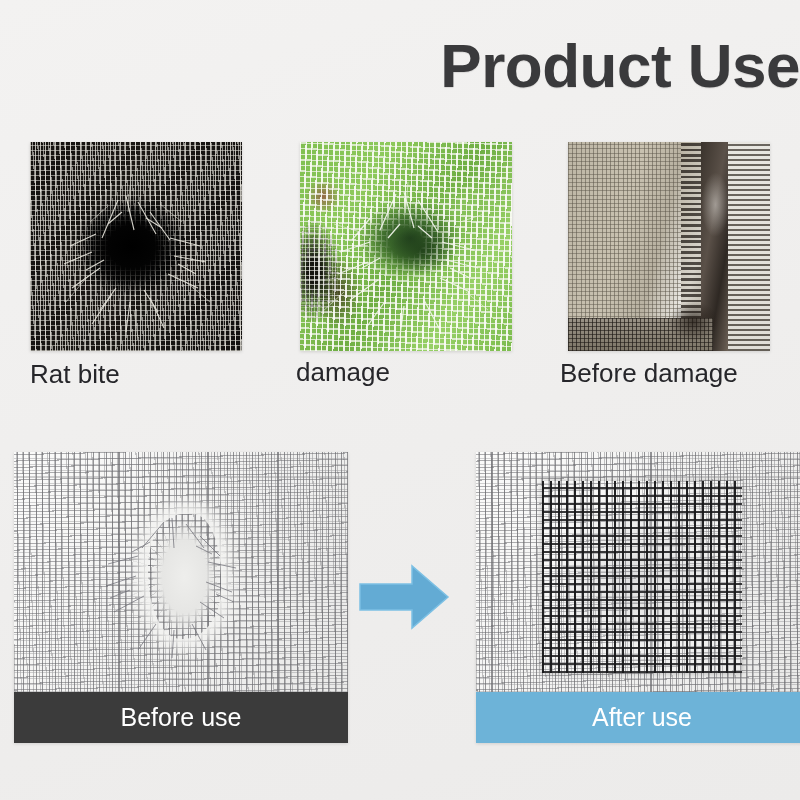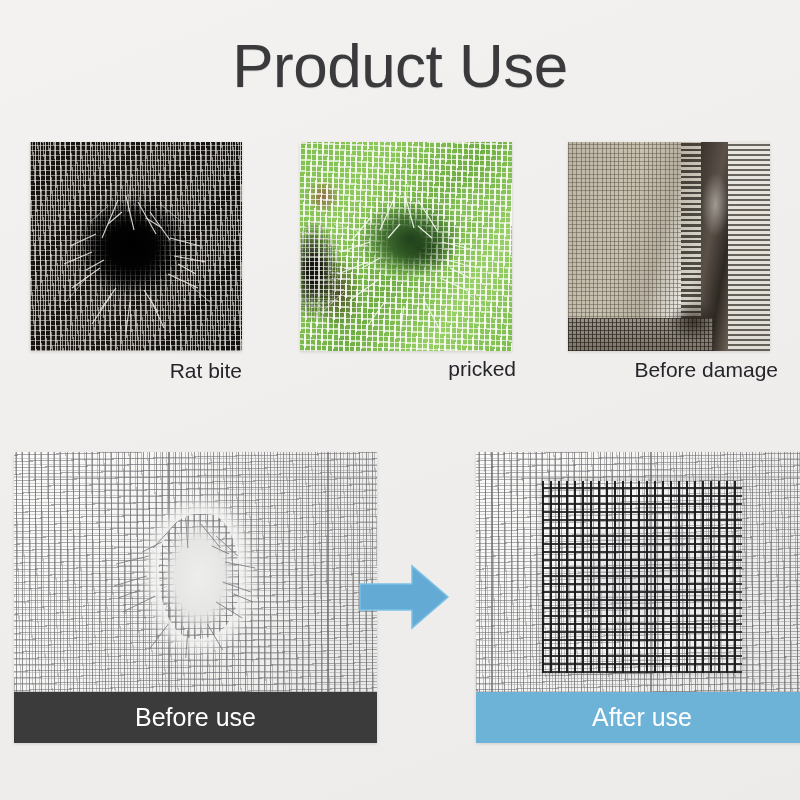--- a/index.html
+++ b/index.html
@@ -20,23 +20,23 @@
     inset: 0;
     background: linear-gradient(160deg, #f3f2f1 0%, #efeeed 55%, #eceBea 100%);
   }
 
   
   #page-title {
     position: absolute;
     left: 0;
     top: 30px;
     width: 800px;
-    text-align: center;
+    text-align: right;
     font-size: 62px;
-    font-weight: normal;
+    font-weight: bold;
     color: #3a3a3c;
     letter-spacing: -0.5px;
     text-shadow: 0 1px 1px rgba(0,0,0,0.10);
   }
 
   
   .photo {
     position: absolute;
     overflow: hidden;
     background: #cfcfcf;
@@ -141,36 +141,36 @@
   .tan-smudge {
     position: absolute; inset: 0;
     background:
       radial-gradient(ellipse 18% 14% at 62% 86%, rgba(35,28,22,0.75) 0%, rgba(35,28,22,0) 70%),
       radial-gradient(ellipse 10% 22% at 73% 30%, rgba(245,243,238,0.45) 0%, rgba(245,243,238,0) 70%);
   }
 
   
   .caption {
     position: absolute;
-    text-align: right;
-    font-size: 21px;
+    text-align: left;
+    font-size: 26px;
     color: #26262a;
     line-height: 1.24;
   }
   #caption-rat-bite    { left: 30px;  top: 358px; width: 212px; }
   #caption-child-prick { left: 296px; top: 356px; width: 220px; }
   #caption-aging       { left: 560px; top: 357px; width: 218px; }
 
   
   .compare {
     position: absolute;
     overflow: hidden;
     box-shadow: 0 1px 3px rgba(0,0,0,0.12);
   }
-  #panel-before { left: 14px;  top: 452px; width: 334px; height: 291px; padding-left: 29px; }
+  #panel-before { left: 14px;  top: 452px; width: 334px; height: 291px; }
   #panel-after  { left: 476px; top: 452px; width: 332px; height: 291px; }
 
   .panel-photo {
     position: absolute;
     left: 0; right: 0; top: 0;
     height: 240px;
     overflow: hidden;
     background: #f4f4f3;
   }
   #panel-after .panel-photo { height: 240px; }
@@ -299,21 +299,21 @@
     <div class="tan-strip"></div>
     <div class="tan-dark-band"></div>
     <div class="tan-right-weave"></div>
     <div class="tan-bottom"></div>
     <div class="tan-smudge"></div>
   </div>
 
   <div class="caption" id="caption-rat-bite">Rat bite</div>
 
   <div class="caption" id="caption-child-prick">
-    <div>pricked</div>
+    <div>damage</div>
   </div>
 
   <div class="caption" id="caption-aging">Before damage</div>
 
   <div class="compare" id="panel-before">
     <div class="panel-photo">
       <div class="light-base"></div>
       <div class="light-weave skewA"></div>
       <div class="light-weave skewB"></div>
       <div class="tear-lines"></div>

